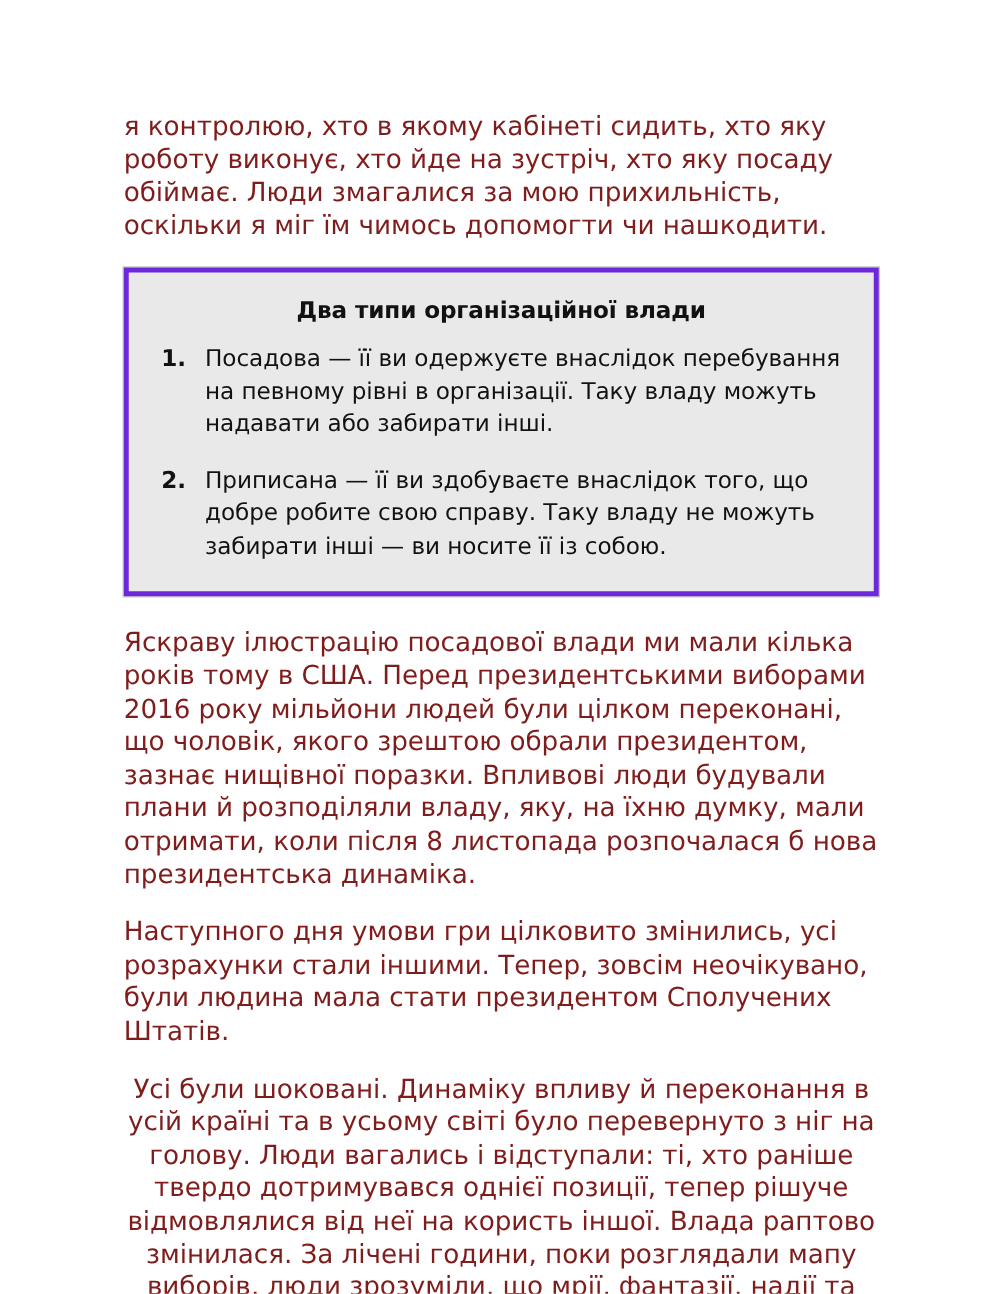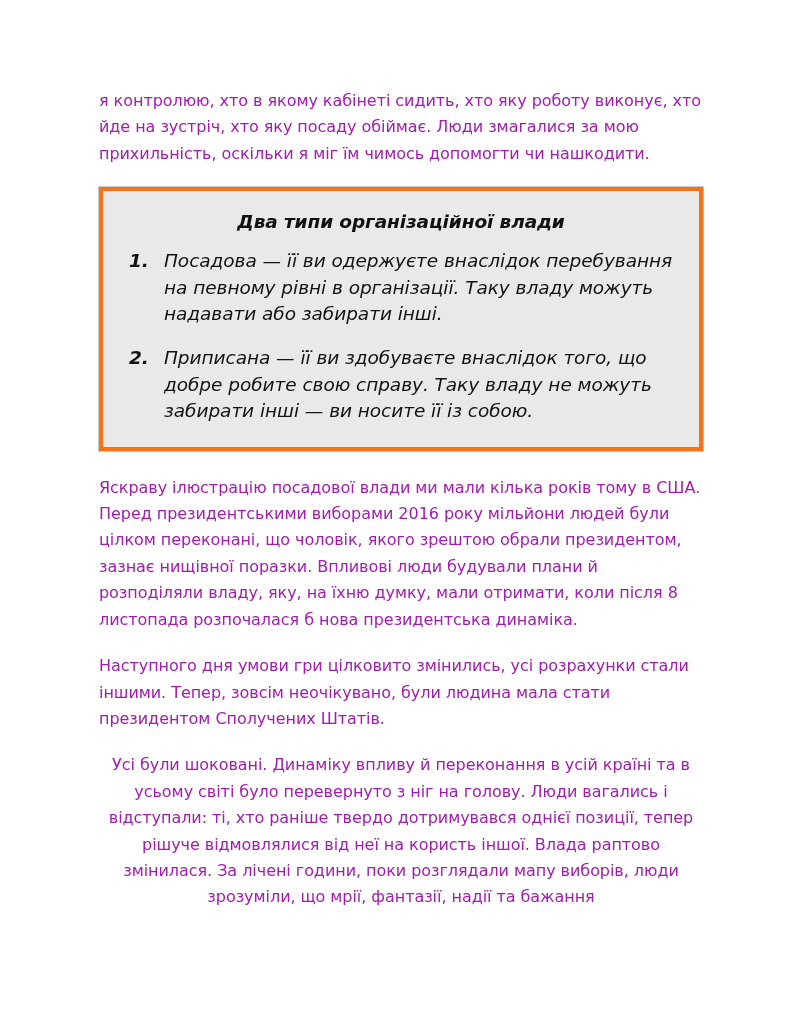--- a/index.html
+++ b/index.html
@@ -26,43 +26,42 @@
 
   .content {
     position: absolute;
     left: 99px;
     top: 88px;
     width: 604px;
   }
 
   p.body-par {
     margin: 0 0 20px 0;
-    font-size: 16px;
+    font-size: 21px;
     line-height: 26.4px;
     letter-spacing: -0.05px;
-    color: #a21caf;
+    color: #7f1d1d;
     text-align: left;
     white-space: normal;
   }
 
   p.body-par:last-child {
     margin-bottom: 0;
     text-align: center;
   }
 
   
   .callout {
     box-sizing: border-box;
     width: 604px;
     margin: 10px 0 24px 0;
     background: #e9e9e9;
-    border: 4px solid #f97316;
+    border: 4px solid #6d28d9;
     box-shadow: 0 0 0 1px #c9c9c9;
     padding: 18px 26px 22px 26px;
-    font-style: italic;
   }
 
   .callout-title {
     margin: 0 0 14px 0;
     text-align: center;
     font-size: 18.5px;
     line-height: 25px;
     font-weight: bold;
     letter-spacing: -0.1px;
     color: #111111;

